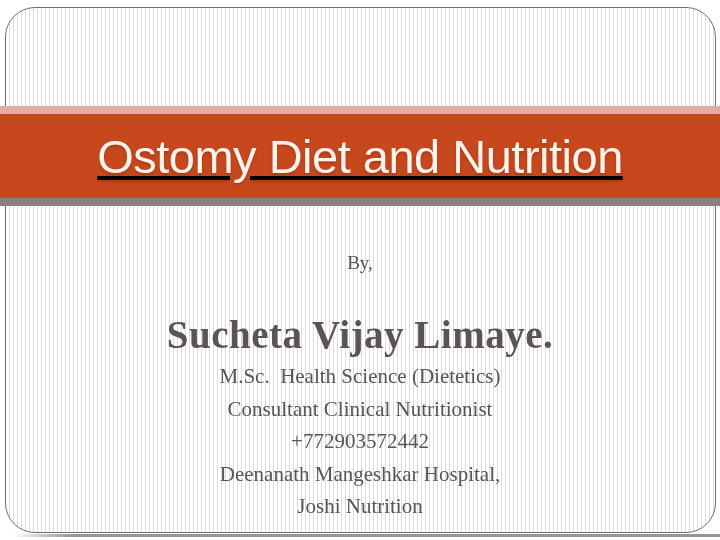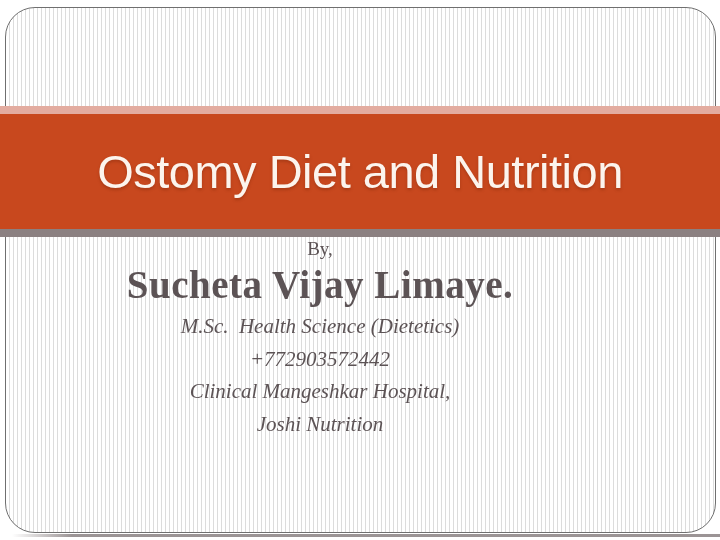--- a/index.html
+++ b/index.html
@@ -28,60 +28,62 @@
   
   .card-shadow{
     position:absolute;left:12px;right:0;top:534px;height:2.5px;
     background:linear-gradient(90deg,rgba(155,148,149,0) 0px,#9B9495 60px,#9B9495 100%);
   }
 
   
   .banner{position:absolute;left:0;top:106px;width:720px;z-index:2;}
   .banner .salmon{height:8px;background:var(--banner-salmon);}
   .banner .orange{
-    height:115px;background:var(--banner-orange);
-    display:flex;align-items:center;justify-content:center;
+    height:84px;background:var(--banner-orange);
+    display:flex;align-items:center;justify-content:center;text-decoration:underline;
   }
   .banner .grayline{height:8px;background:var(--shadow-gray);}
   .slide-title{
     font-family:"Liberation Sans",sans-serif;
     font-weight:400;
     font-size:47px;
     letter-spacing:-0.5px;
     color:var(--title-white);
     text-shadow:0 2px 3px rgba(110,35,8,0.35);
     white-space:nowrap;
   }
 
   
   .subtitle{
-    position:absolute;left:0;top:237px;width:640px;z-index:2;
+    position:absolute;left:0;top:251px;width:720px;z-index:2;
     text-align:center;color:var(--text-gray);
   }
   .by{font-size:19px;line-height:23px;}
   .author{
     font-size:39px;line-height:50px;font-weight:bold;
     letter-spacing:0.5px;
+    margin-top:36px;
   }
-  .cred{font-size:21px;line-height:32.5px;font-style:italic;}
+  .cred{font-size:21px;line-height:32.5px;}
 </style>
 </head>
 <body>
 
 <div class="card"></div>
 <div class="card-shadow"></div>
 
 <div class="banner">
   <div class="salmon"></div>
   <div class="orange">
     <h1 class="slide-title">Ostomy Diet and Nutrition</h1>
   </div>
   <div class="grayline"></div>
 </div>
 
 <div class="subtitle">
   <p class="by">By,</p>
   <p class="author">Sucheta Vijay Limaye.</p>
   <p class="cred">M.Sc.&nbsp; Health Science (Dietetics)</p>
+  <p class="cred">Consultant Clinical Nutritionist</p>
   <p class="cred">+772903572442</p>
-  <p class="cred">Clinical Mangeshkar Hospital,</p>
+  <p class="cred">Deenanath Mangeshkar Hospital,</p>
   <p class="cred">Joshi Nutrition</p>
 </div>
 
 </body></html>

